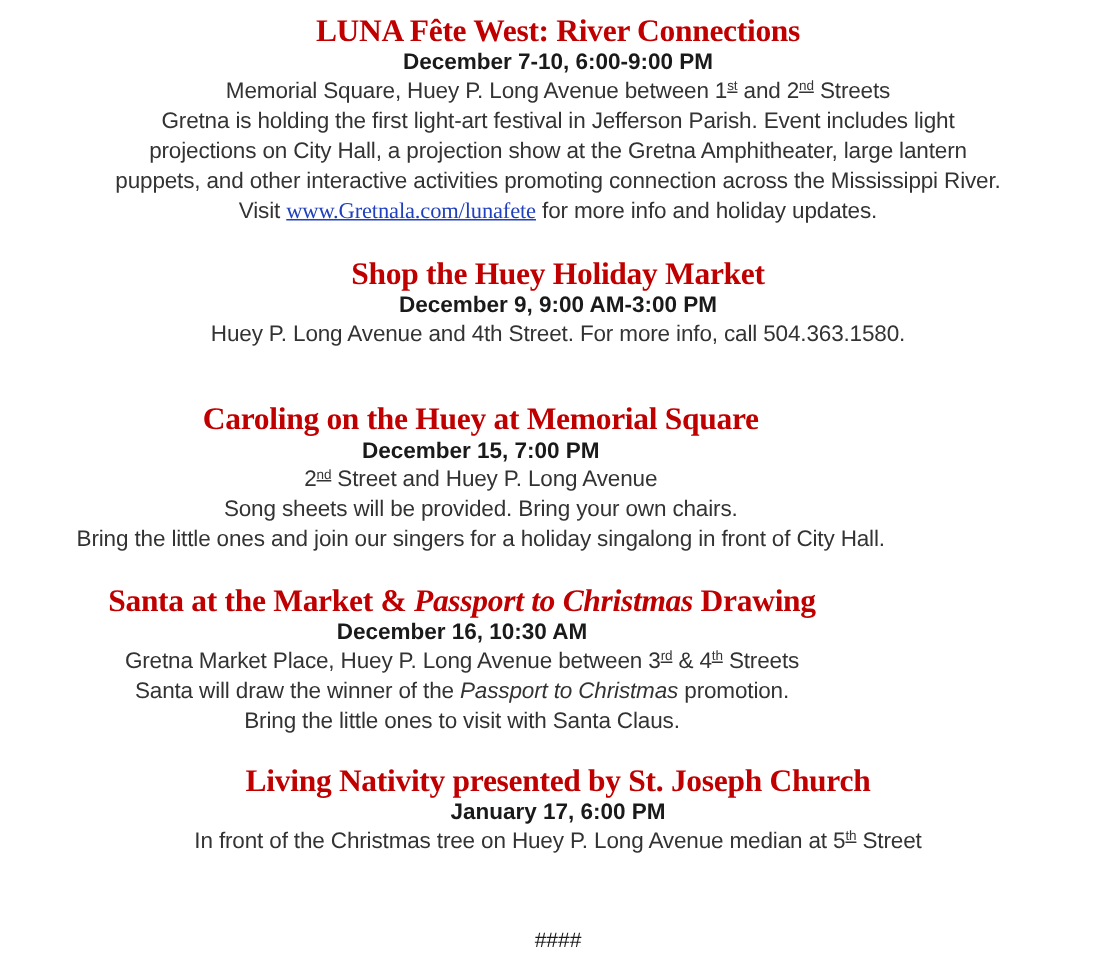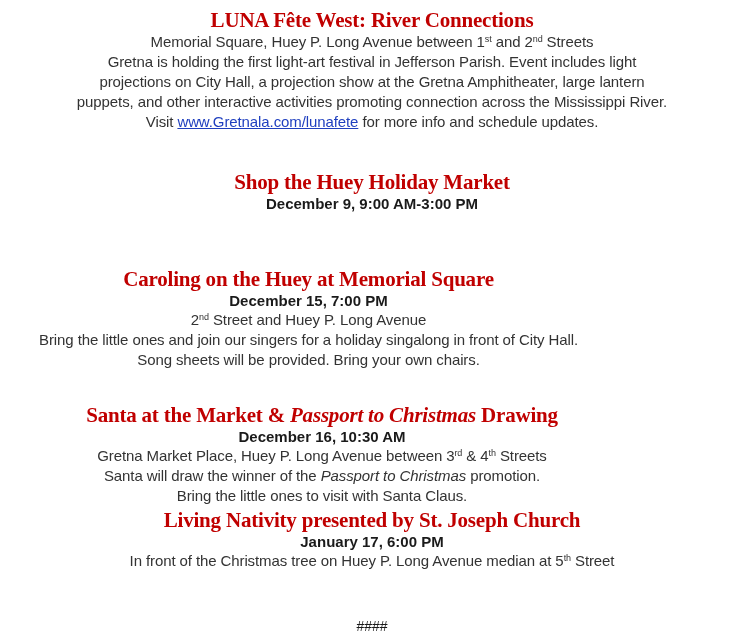--- a/index.html
+++ b/index.html
@@ -49,73 +49,77 @@
       line-height: 20px;
       color: #333333;
       margin: 0;
       white-space: nowrap;
       letter-spacing: -0.1px;
     }
     .ev-line sup {
       font-size: 9px;
       line-height: 0;
       vertical-align: 5px;
+      text-decoration: underline;
     }
     .ev-link {
       color: #1f3fbf;
       text-decoration: underline;
       cursor: pointer;
+      font-family: Liberation Serif, serif;
     }
     .ev-title .it {
       font-style: italic;
     }
     .ev-line .it {
       font-style: italic;
     }
     #ev1 { position: absolute; top: 8px; left: 0; width: 744px; }
     #ev2 { position: absolute; top: 170px; left: 0; width: 744px; }
-    #ev3 { position: absolute; top: 267px; left: 0; width: 617px; }
-    #ev4 { position: absolute; top: 388px; left: 16px; width: 612px; margin-top: 15px; }
+    #ev3 { position: absolute; top: 267px; left: 12px; width: 617px; }
+    #ev4 { position: absolute; top: 388px; left: 2px; width: 612px; }
     #ev5 { position: absolute; top: 508px; left: 0; width: 744px; }
     .end-mark {
       position: absolute;
       top: 618px;
       left: 0;
       width: 744px;
       text-align: center;
       font-family: "Liberation Sans", sans-serif;
       font-size: 14px;
       color: #1a1a1a;
     }
   </style>
 </head>
 <body>
 
 <div class="page">
 
   <div class="event" id="ev1">
     <div class="ev-title">LUNA Fête West: River Connections</div>
+    <div class="ev-date">December 7-10, 6:00-9:00 PM</div>
     <div class="ev-line"><span>Memorial Square, Huey P. Long Avenue between 1</span><sup>st</sup><span> and 2</span><sup>nd</sup><span> Streets</span></div>
     <div class="ev-line">Gretna is holding the first light-art festival in Jefferson Parish.  Event includes light</div>
     <div class="ev-line">projections on City Hall, a projection show at the Gretna Amphitheater, large lantern</div>
     <div class="ev-line">puppets, and other interactive activities promoting connection across the Mississippi River.</div>
-    <div class="ev-line"><span>Visit </span><a class="ev-link">www.Gretnala.com/lunafete</a><span> for more info and schedule updates.</span></div>
+    <div class="ev-line"><span>Visit </span><a class="ev-link">www.Gretnala.com/lunafete</a><span> for more info and holiday updates.</span></div>
   </div>
 
   <div class="event" id="ev2">
     <div class="ev-title">Shop the Huey Holiday Market</div>
     <div class="ev-date">December 9, 9:00 AM-3:00 PM</div>
+    <div class="ev-line">Huey P. Long Avenue and 4th Street.  For more info, call 504.363.1580.</div>
   </div>
 
   <div class="event" id="ev3">
     <div class="ev-title">Caroling on the Huey at Memorial Square</div>
     <div class="ev-date">December 15, 7:00 PM</div>
     <div class="ev-line"><span>2</span><sup>nd</sup><span> Street and Huey P. Long Avenue</span></div>
+    <div class="ev-line">Song sheets will be provided.  Bring your own chairs.</div>
     <div class="ev-line">Bring the little ones and join our singers for a holiday singalong in front of City Hall.</div>
-    <div class="ev-line">Song sheets will be provided.  Bring your own chairs.</div>
   </div>
 
   <div class="event" id="ev4">
     <div class="ev-title"><span>Santa at the Market &amp; </span><span class="it">Passport to Christmas</span><span> Drawing</span></div>
     <div class="ev-date">December 16, 10:30 AM</div>
     <div class="ev-line"><span>Gretna Market Place, Huey P. Long Avenue between 3</span><sup>rd</sup><span> &amp; 4</span><sup>th</sup><span> Streets</span></div>
     <div class="ev-line"><span>Santa will draw the winner of the </span><span class="it">Passport to Christmas</span><span> promotion.</span></div>
     <div class="ev-line">Bring the little ones to visit with Santa Claus.</div>
   </div>
 

